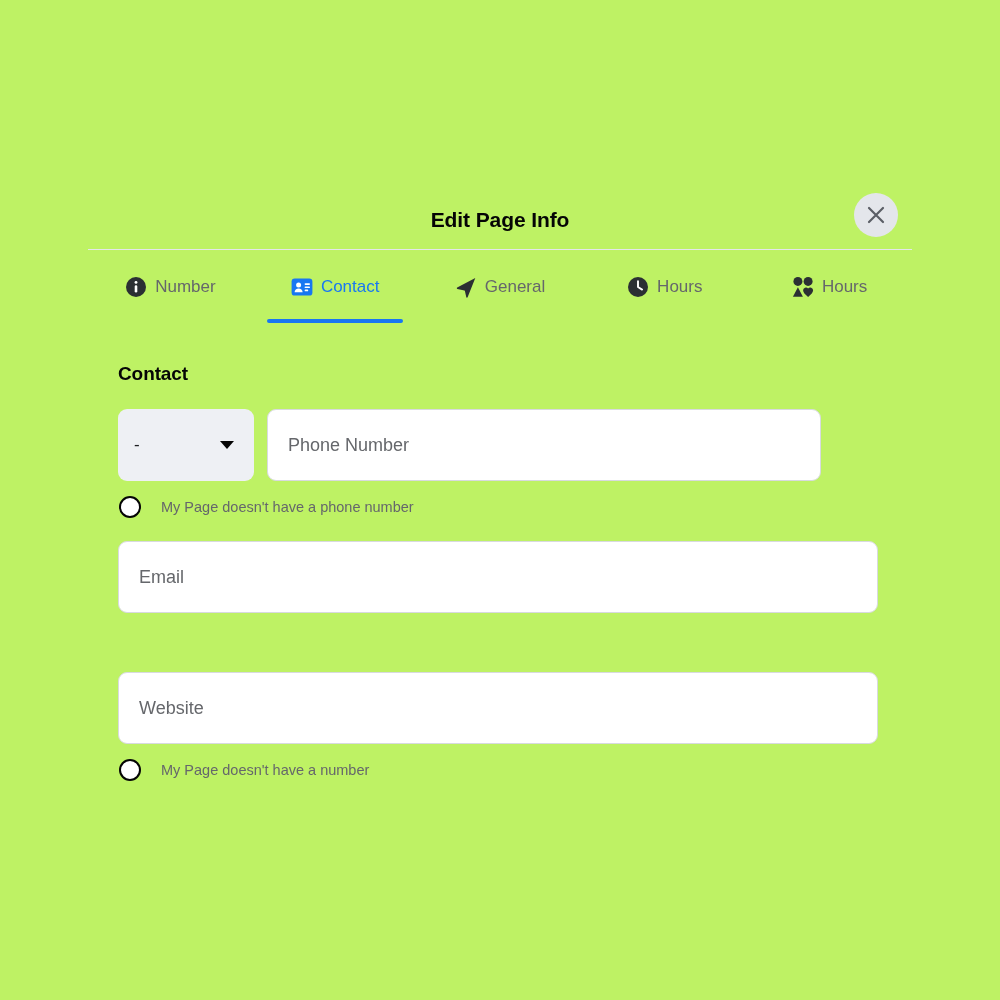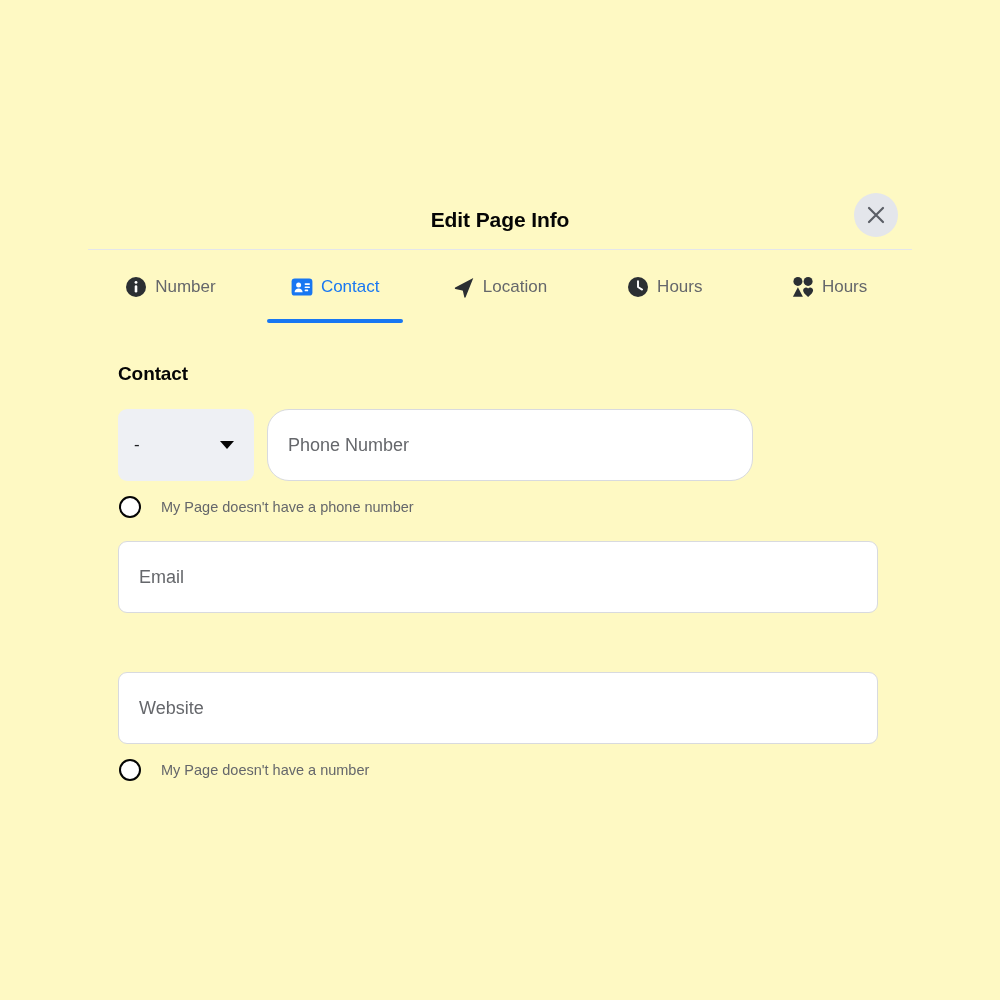--- a/index.html
+++ b/index.html
@@ -10,21 +10,21 @@
     background: #ffffff;
     font-family: "Liberation Sans", sans-serif;
     -webkit-font-smoothing: antialiased;
   }
 
   #app {
     position: relative;
     width: 1000px;
     height: 1000px;
     overflow: hidden;
-    background: #fef9c3;
+    background: #bef264;
   }
 
   
   .modal-header {
     position: absolute;
     left: 88px;
     top: 190px;
     width: 824px;
     height: 60px;
     box-sizing: border-box;
@@ -246,21 +246,21 @@
       <span class="tab-label">Contact</span>
       <span class="tab-underline"></span>
     </button>
 
     <button class="tab">
       <span class="tab-icon">
         <svg width="22" height="22" viewBox="0 0 22 22" aria-hidden="true">
           <path d="M20.3 1.9 L2.2 11.6 a0.7 0.7 0 0 0 0.15 1.3 L9.4 14.4 a0.6 0.6 0 0 1 0.45 0.45 L11.3 21.2 a0.7 0.7 0 0 0 1.3 0.1 Z" fill="#2b2f33"></path>
         </svg>
       </span>
-      <span class="tab-label">Location</span>
+      <span class="tab-label">General</span>
     </button>
 
     <button class="tab">
       <span class="tab-icon">
         <svg width="22" height="22" viewBox="0 0 22 22" aria-hidden="true">
           <circle cx="11" cy="11" r="10" fill="#2b2f33"></circle>
           <path d="M11 5.2 V11 L15.1 13.6" stroke="#ffffff" stroke-width="1.9" stroke-linecap="round" stroke-linejoin="round" fill="none"></path>
         </svg>
       </span>
       <span class="tab-label">Hours</span>
@@ -281,21 +281,21 @@
 
   <div class="section-title">Contact</div>
 
   <div class="field-row" style="left:118px; top:409px; width:760px;">
 
     <button class="country-select">
       <span class="country-select-value">-</span>
       <span class="country-select-caret"></span>
     </button>
 
-    <input class="text-input" style="width: 486px; border-radius: 22px;" type="text" placeholder="Phone Number">
+    <input class="text-input" style="width: 554px;" type="text" placeholder="Phone Number">
   </div>
 
   <div class="radio-row" style="left:119px; top:496px;">
     <span class="radio-circle"></span>
     <span class="radio-label">My Page doesn't have a phone number</span>
   </div>
 
   <div class="field-row" style="left:118px; top:541px; width:760px;">
     <input class="text-input" style="width: 760px;" type="text" placeholder="Email">
   </div>

